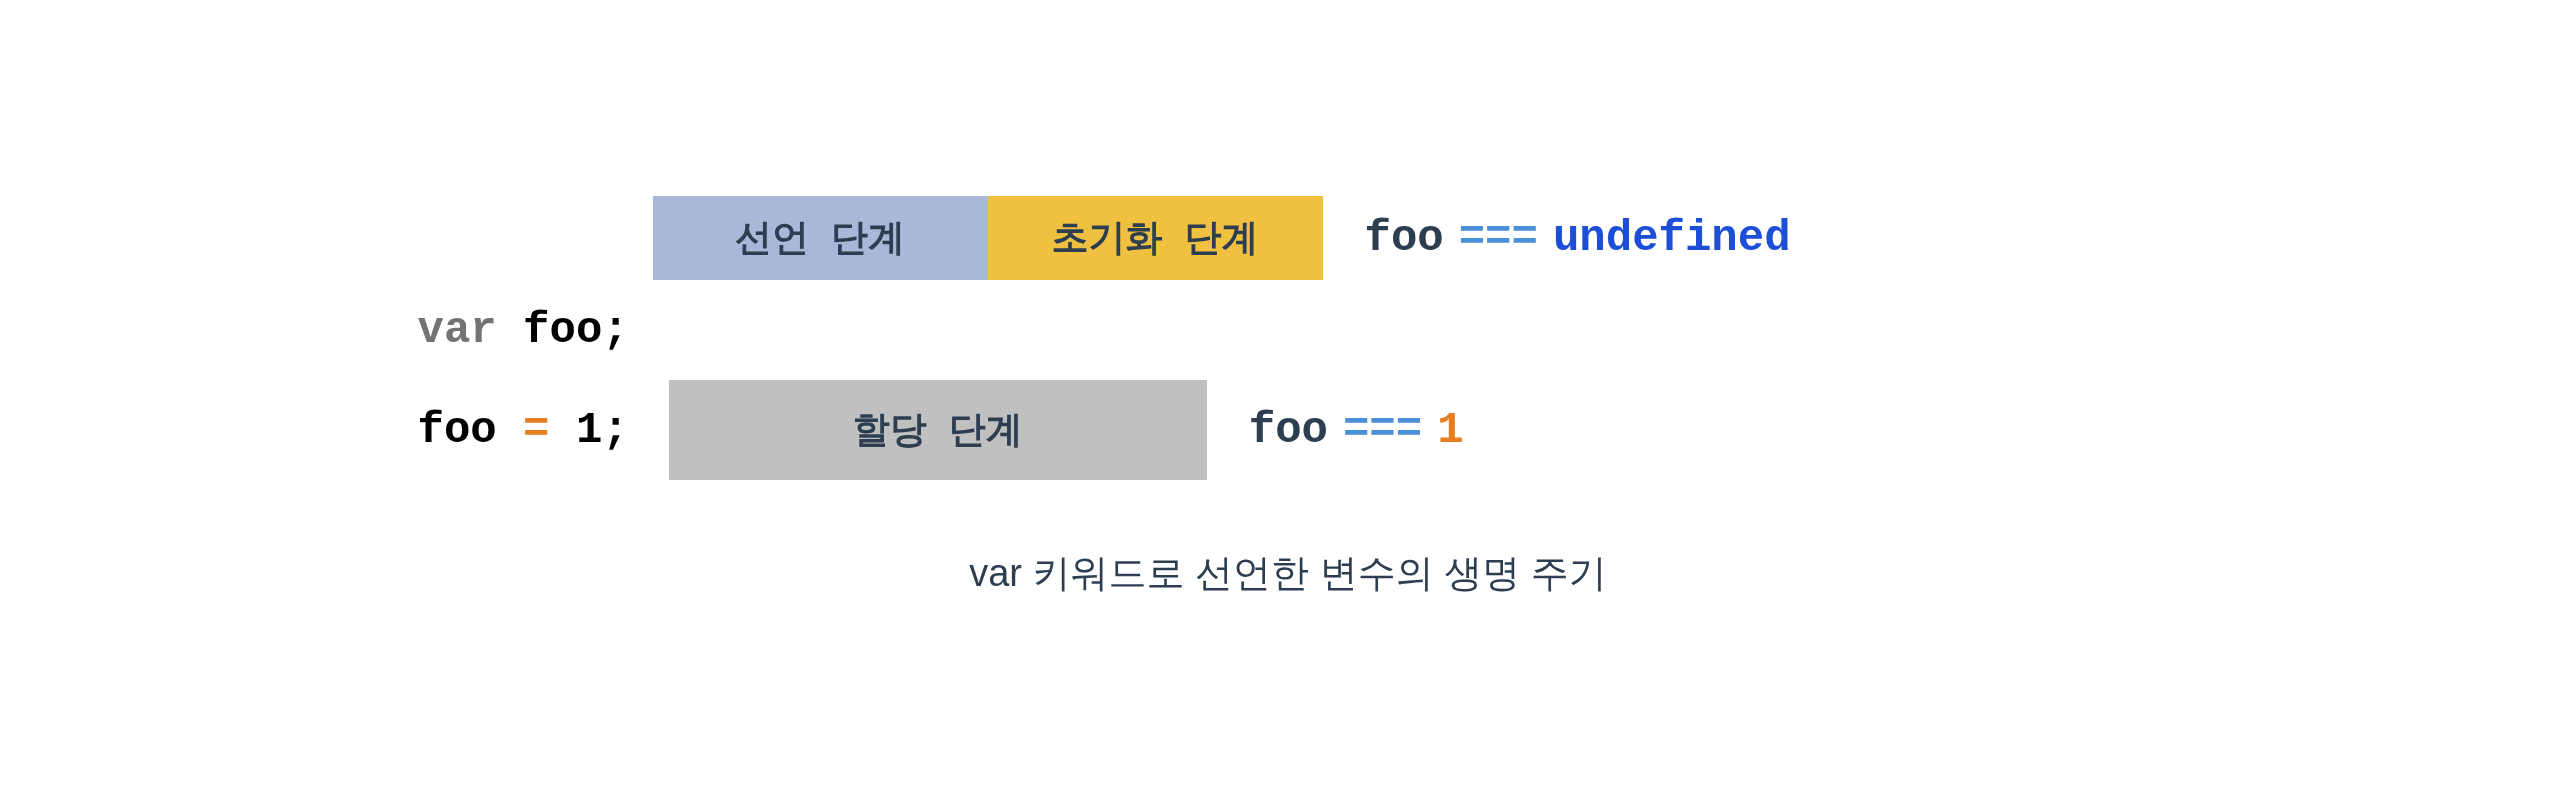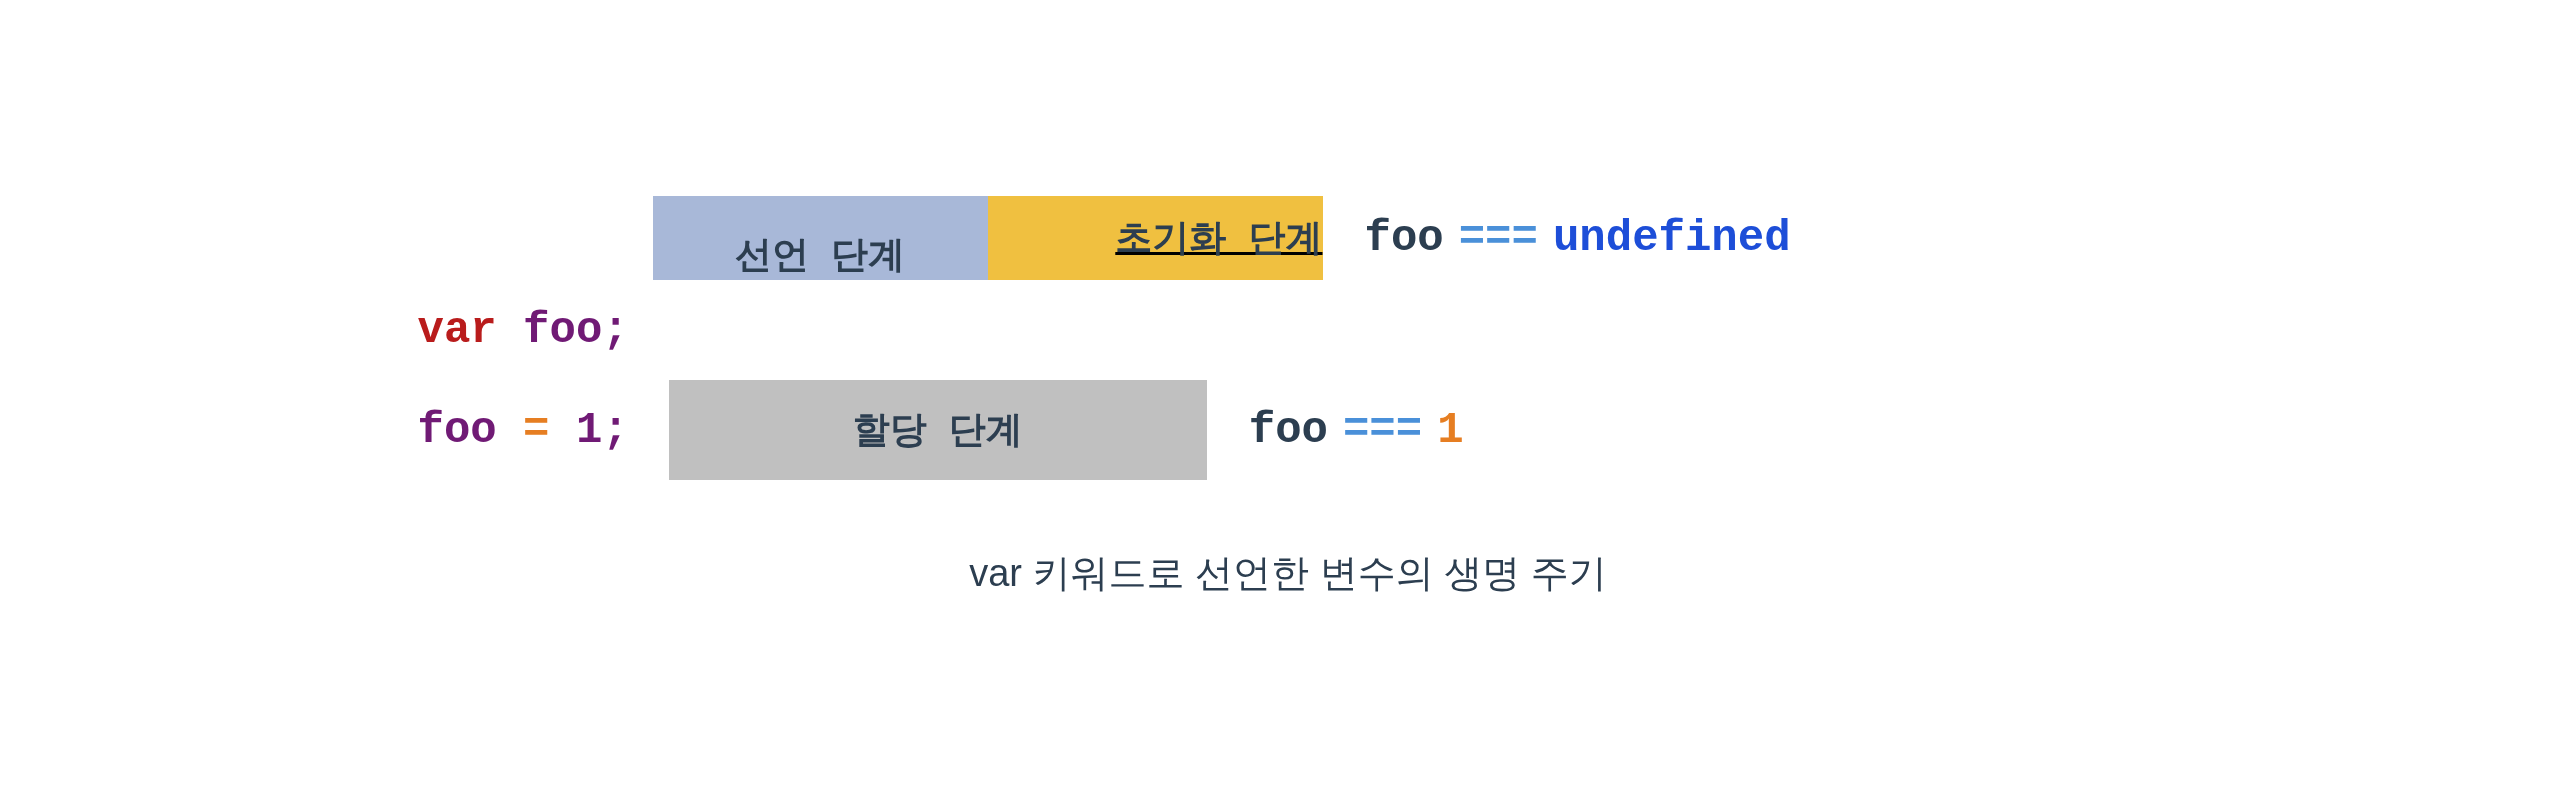--- a/index.html
+++ b/index.html
@@ -39,32 +39,31 @@
       display: flex;
       align-items: center;
       margin-left: 285px;
     }
 
     .phase-bar-declaration {
       background: #a8b8d8;
       width: 335px;
       height: 84px;
       display: flex;
-      align-items: flex-end;
+      align-items: center;
       justify-content: center;
     }
 
     .phase-bar-init {
       background: #f0c040;
       width: 335px;
       height: 84px;
       display: flex;
       align-items: center;
-      justify-content: flex-end;
-      text-decoration: underline;
+      justify-content: center;
     }
 
     .phase-label {
       font-size: 37px;
       font-weight: bold;
       color: #2c3e50;
       white-space: nowrap;
     }
 
     .right-label-1 {
@@ -112,25 +111,25 @@
       margin-bottom: 25px;
     }
 
     .code-line {
       font-size: 44px;
       font-weight: bold;
       font-family: 'Courier New', Courier, monospace;
     }
 
     .kw-var {
-      color: #b91c1c;
+      color: #737373;
     }
 
     .kw-normal {
-      color: #701a75;
+      color: #000000;
     }
 
     .kw-assign {
       color: #e67e22;
     }
 
     
     .row-assignment {
       display: flex;
       align-items: center;

